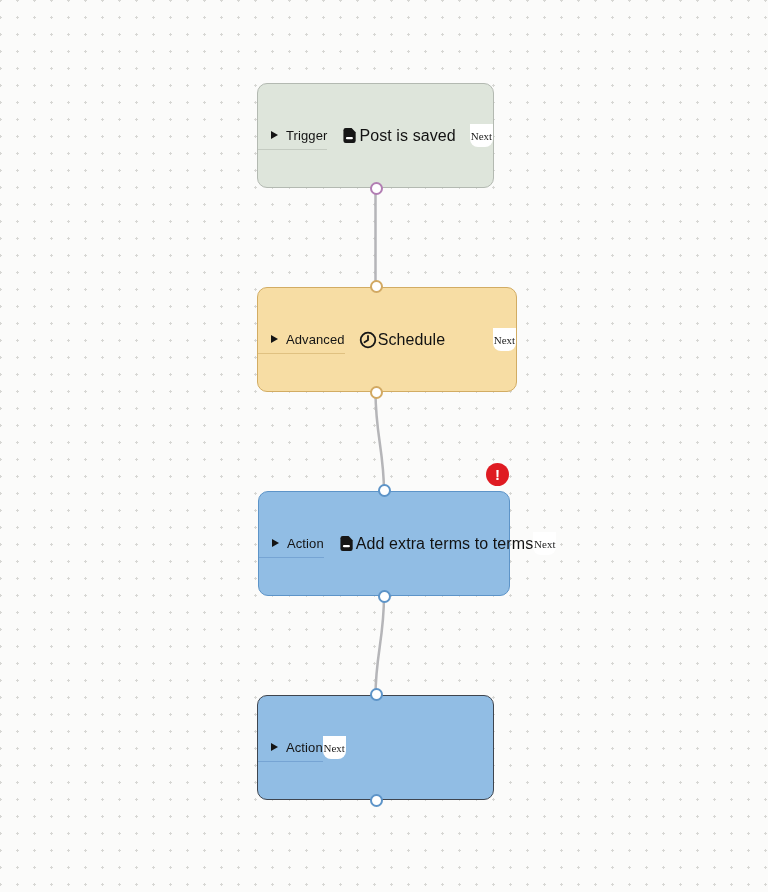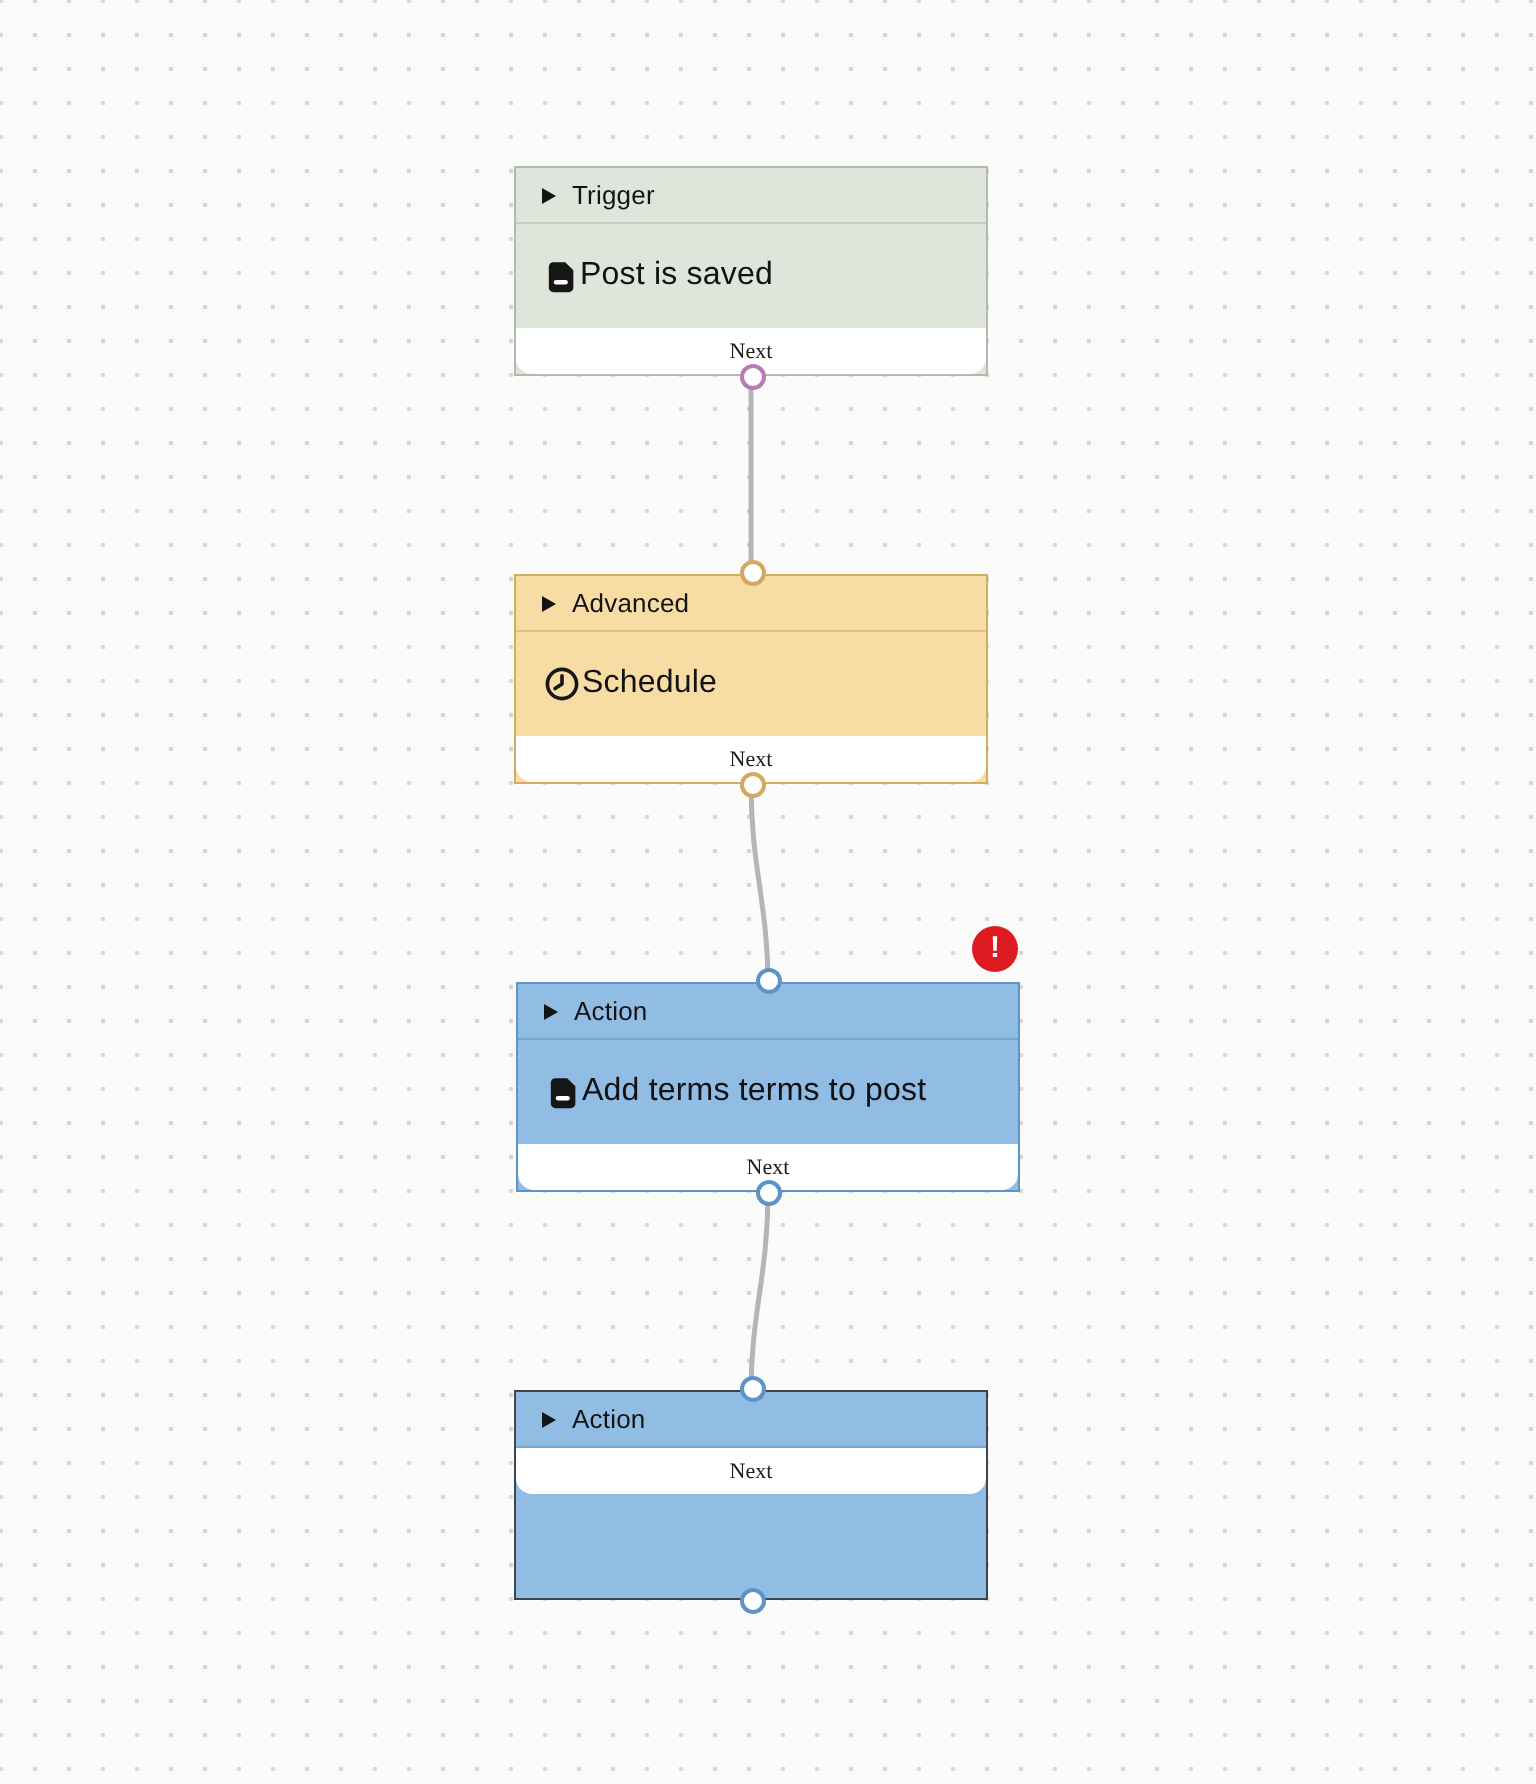--- a/index.html
+++ b/index.html
@@ -13,22 +13,22 @@
     background-size:17px 17px;
     background-position:9px 9px;
   }
 
   svg.edges { position:absolute; inset:0; width:768px; height:892px; }
   svg.edges path { fill:none; stroke-width:2.5px; }
 
   .node {
     position:absolute;
     border:1.5px solid;
-    border-radius:0;
-    display:flex; flex-direction:column;
+    border-radius:10px;
+    display:flex; flex-direction:row;align-items:center;
   }
   .node-header {
     height:28px; flex:0 0 28px;
     display:flex; align-items:center;
     padding-left:13px; gap:8px;
     border-bottom:1px solid;
     border-radius:8px 8px 0 0;
   }
   .tri {
     width:0; height:0; display:inline-block;
@@ -94,21 +94,21 @@
         <rect x="6.2" y="11.6" width="7.4" height="2.4" rx="1.2" fill="#ffffff"></rect>
       </svg>
       <span class="title">Post is saved</span>
     </div>
     <div class="node-footer">
       <span>Next</span>
     </div>
     <span class="port port-bottom" style="left: 112px; border-color: rgb(178, 126, 179);"></span>
   </div>
 
-  <div class="node" style="left: 257px; top: 287px; width: 237px; height: 105px; background: rgb(247, 221, 164); border-color: rgb(210, 172, 99);">
+  <div class="node" style="left: 257px; top: 287px; width: 260px; height: 105px; background: rgb(247, 221, 164); border-color: rgb(210, 172, 99);">
     <div class="node-header" style="border-bottom-color: rgb(224, 193, 129);">
       <span class="tri"></span>
       <span class="cat">Advanced</span>
     </div>
     <div class="node-body">
       <svg class="icon" width="20" height="20" viewBox="0 0 20 20" fill="none" stroke="#161616" stroke-width="1.8">
         <circle cx="10" cy="10" r="7.3"></circle>
         <path d="M10 5.9 V10 L6.5 12.3" stroke-linecap="round" stroke-linejoin="round"></path>
       </svg>
       <span class="title">Schedule</span>
@@ -126,21 +126,21 @@
     </div>
     <div class="node-header" style="border-bottom-color: rgb(118, 164, 211);">
       <span class="tri"></span>
       <span class="cat">Action</span>
     </div>
     <div class="node-body">
       <svg class="icon" width="19" height="19" viewBox="0 0 20 20">
         <path d="M6 2.2 h6.2 l4.3 4.3 V15.6 a2.4 2.4 0 0 1 -2.4 2.4 H6 a2.4 2.4 0 0 1 -2.4 -2.4 V4.6 A2.4 2.4 0 0 1 6 2.2 Z" fill="#161616"></path>
         <rect x="6.2" y="11.6" width="7.4" height="2.4" rx="1.2" fill="#ffffff"></rect>
       </svg>
-      <span class="title">Add terms terms to post</span>
+      <span class="title">Add extra terms to terms</span>
     </div>
     <div class="node-footer">
       <span>Next</span>
     </div>
     <span class="port port-top" style="left: 119px; border-color: rgb(93, 148, 200);"></span>
     <span class="port port-bottom" style="left: 119px; border-color: rgb(93, 148, 200);"></span>
   </div>
 
   <div class="node" style="left: 257px; top: 695px; width: 237px; height: 105px; background: rgb(145, 189, 228); border-color: rgb(63, 69, 78);">
     <div class="node-header" style="border-bottom-color: rgb(118, 164, 211);">

